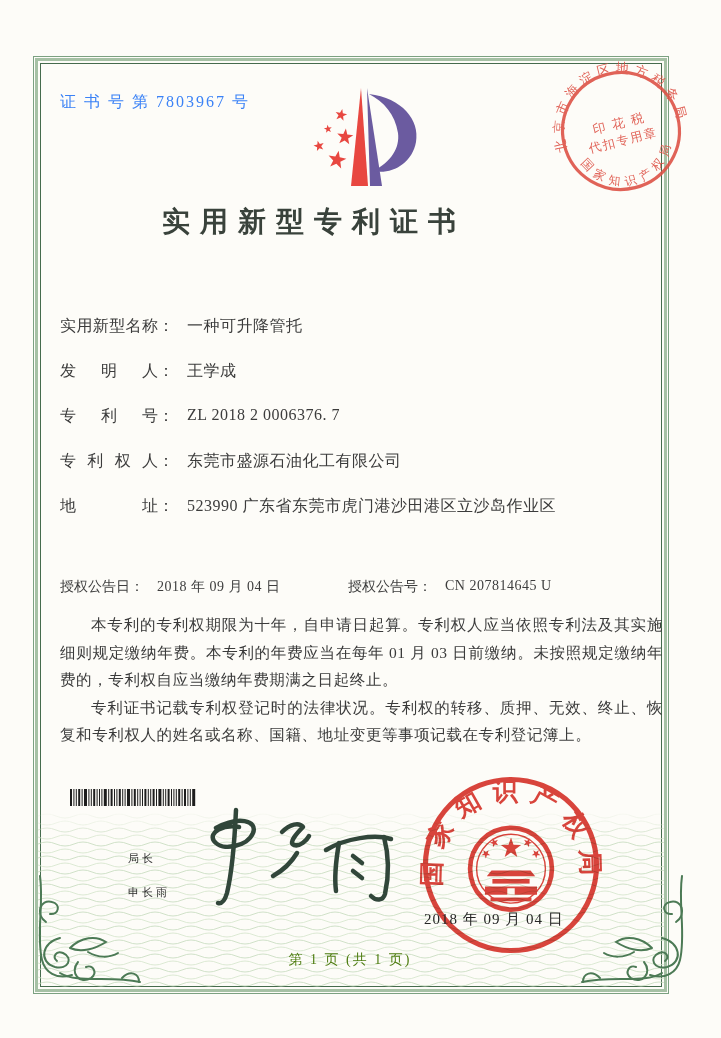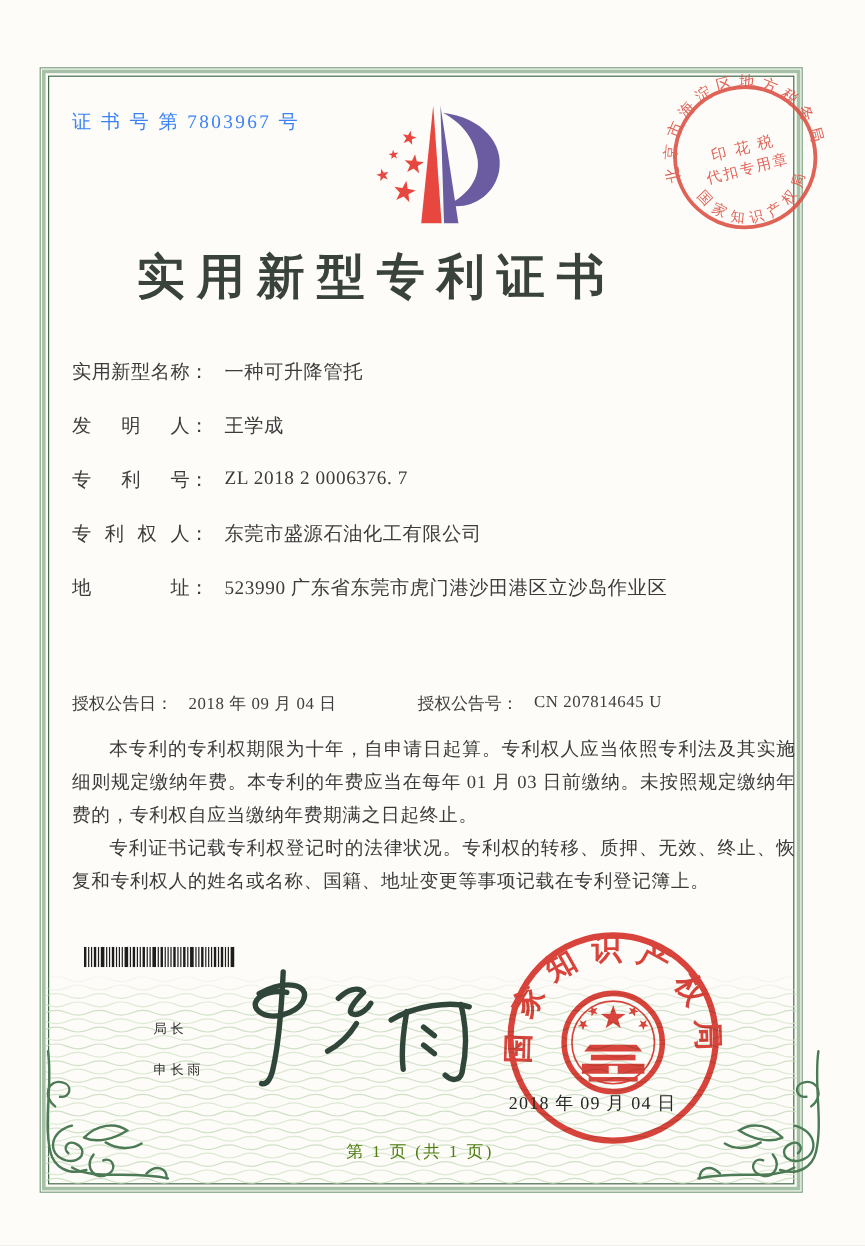--- a/index.html
+++ b/index.html
@@ -7,24 +7,24 @@
          font-family:"Liberation Serif","DejaVu Serif",serif;color:#3d3d3d;}
   
   .frame-outer{position:absolute;left:33px;top:56px;width:634px;height:936px;border:1px solid #7ba181;}
   .frame-band{position:absolute;inset:1px;border:3px solid #a6c1a5;}
   .frame-inner{position:absolute;inset:2px;border:1.5px solid #456b4d;}
   
   .cert-no{position:absolute;left:60px;top:92px;font-size:16px;letter-spacing:2px;color:#3b82f6;}
   .logo{position:absolute;left:288px;top:84px;}
   .tax-stamp{position:absolute;left:548px;top:58px;transform:rotate(-14deg);opacity:.88;}
   .title{position:absolute;left:33px;top:203px;width:562px;text-align:center;
-         font-size:40px;font-weight:600;letter-spacing:10px;color:#39423b;}
+         font-size:28px;font-weight:600;letter-spacing:10px;color:#39423b;}
   
   .fields{position:absolute;left:60px;top:300px;font-size:16px;color:#3c3c3c;}
-  .field-row{height:22px;margin-bottom:23px;white-space:nowrap;}
+  .field-row{height:22px;margin-bottom:23px;white-space:nowrap;margin-top:16px;}
   .f-label{display:inline-block;width:98px;text-align:justify;text-align-last:justify;vertical-align:top;}
   .f-colon{display:inline-block;vertical-align:top;}
   .f-value{display:inline-block;margin-left:13px;letter-spacing:.5px;vertical-align:top;}
   .grant-row{position:absolute;left:60px;top:578px;font-size:14px;white-space:nowrap;}
   .grant-right{position:absolute;left:288px;top:0;white-space:nowrap;}
   
   .body-text{position:absolute;left:60px;top:611px;width:603px;font-size:15.5px;line-height:27.5px;
              color:#3b3b3b;letter-spacing:.6px;text-align:justify;}
   .body-text p{margin:0;text-indent:2em;}
   

